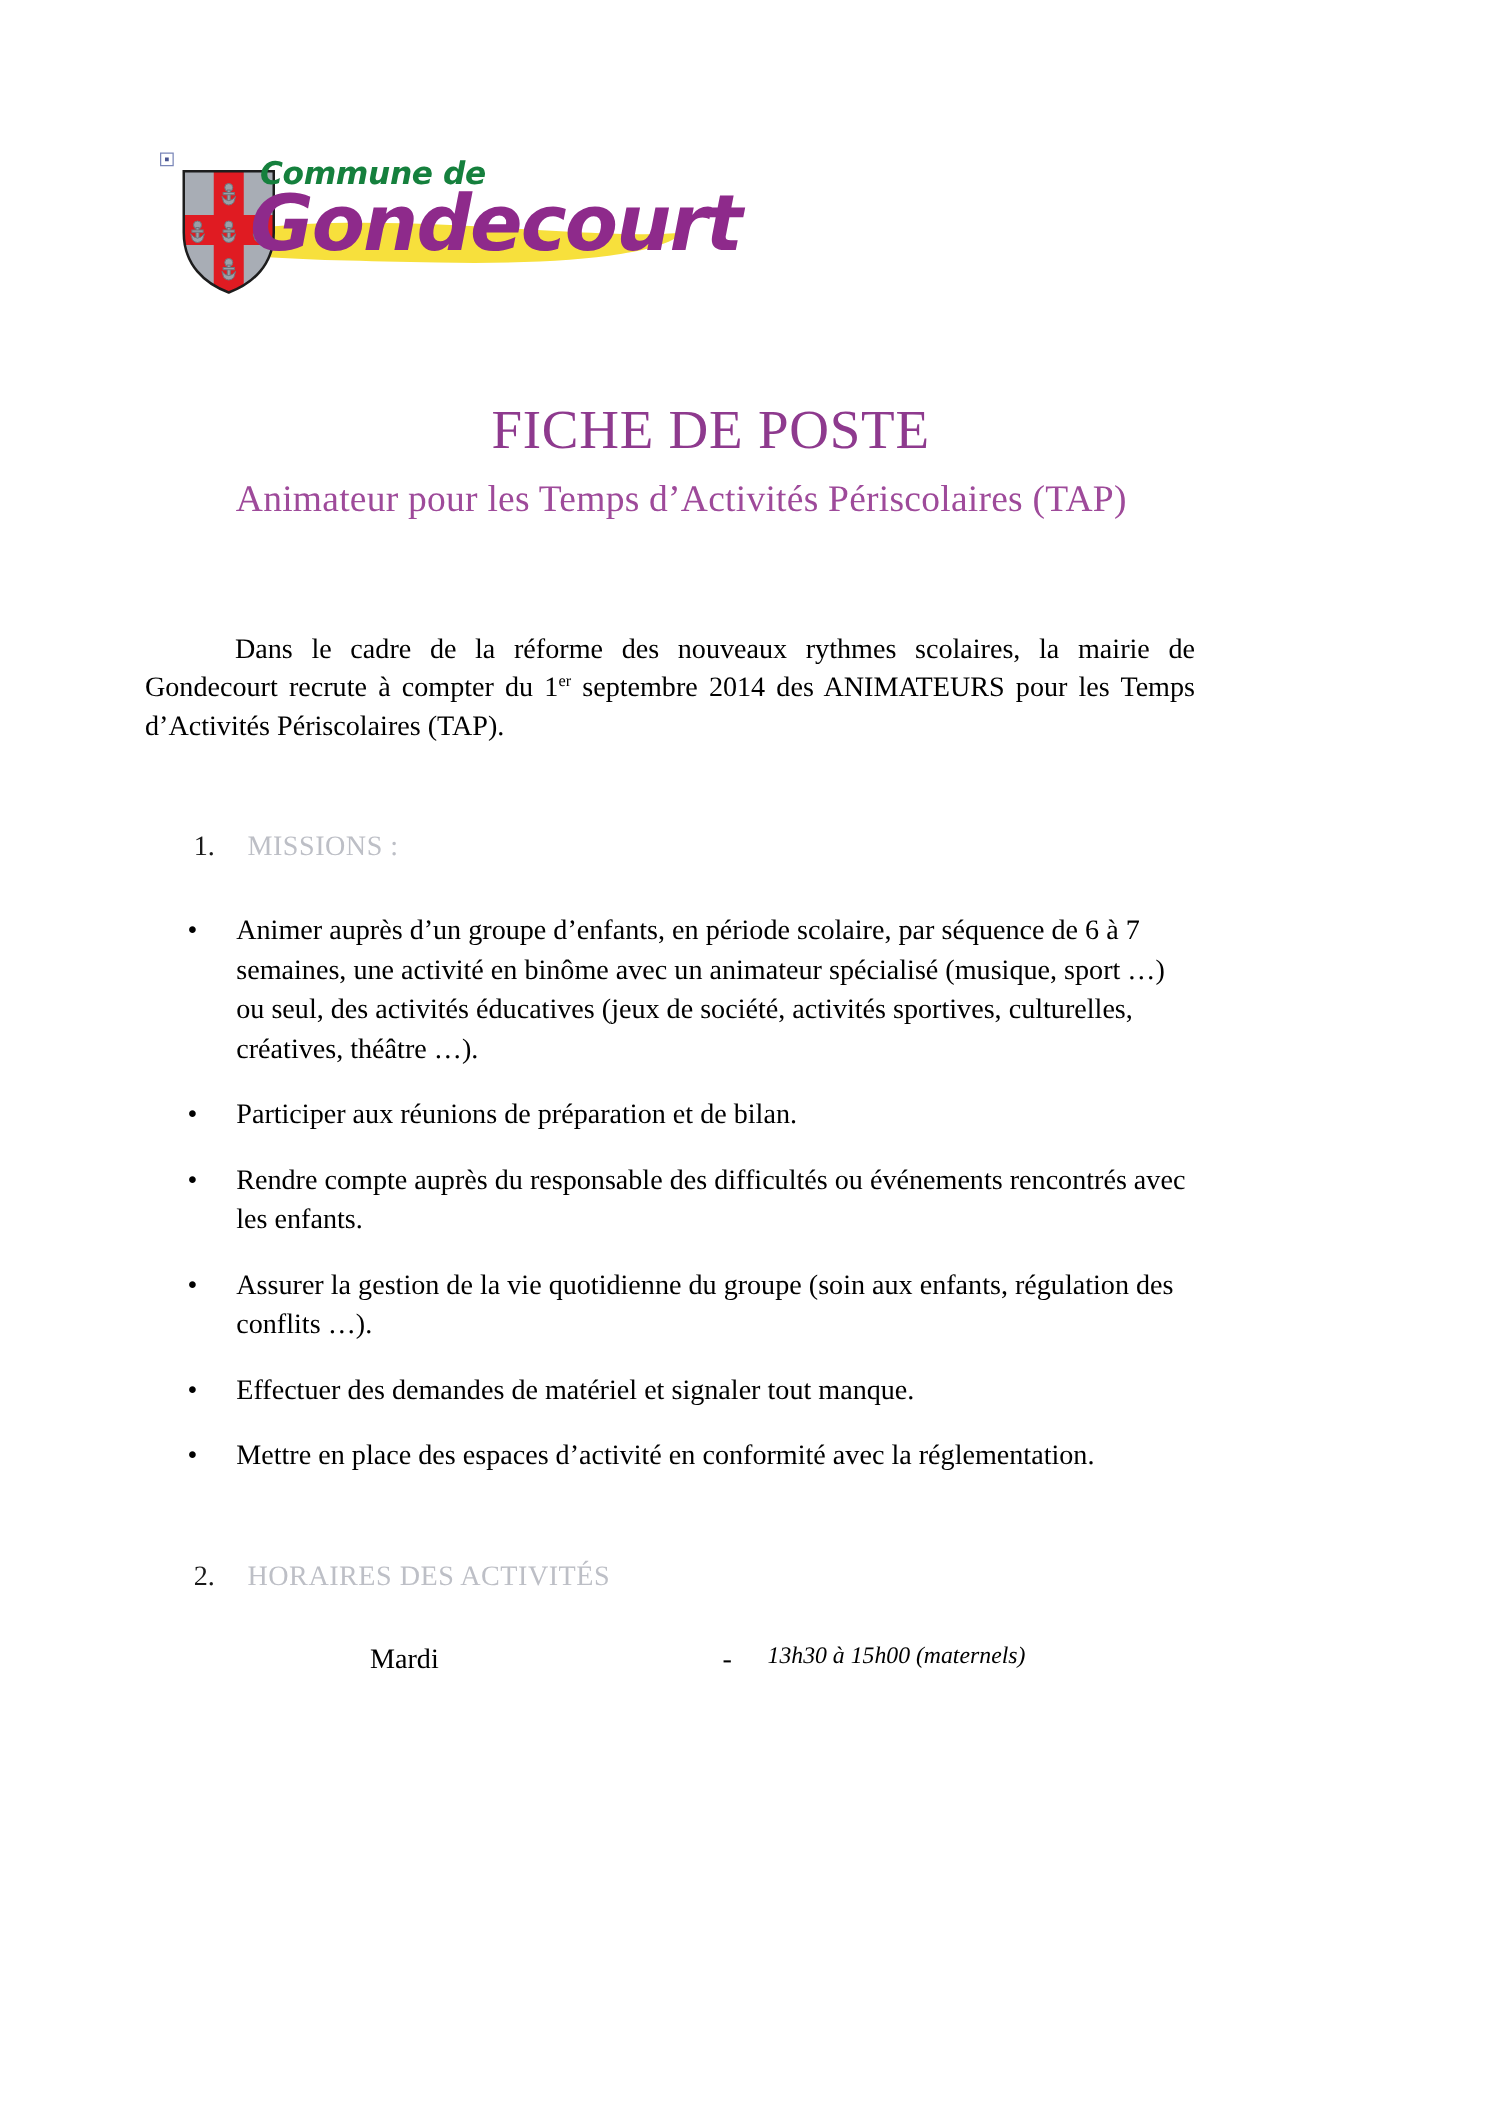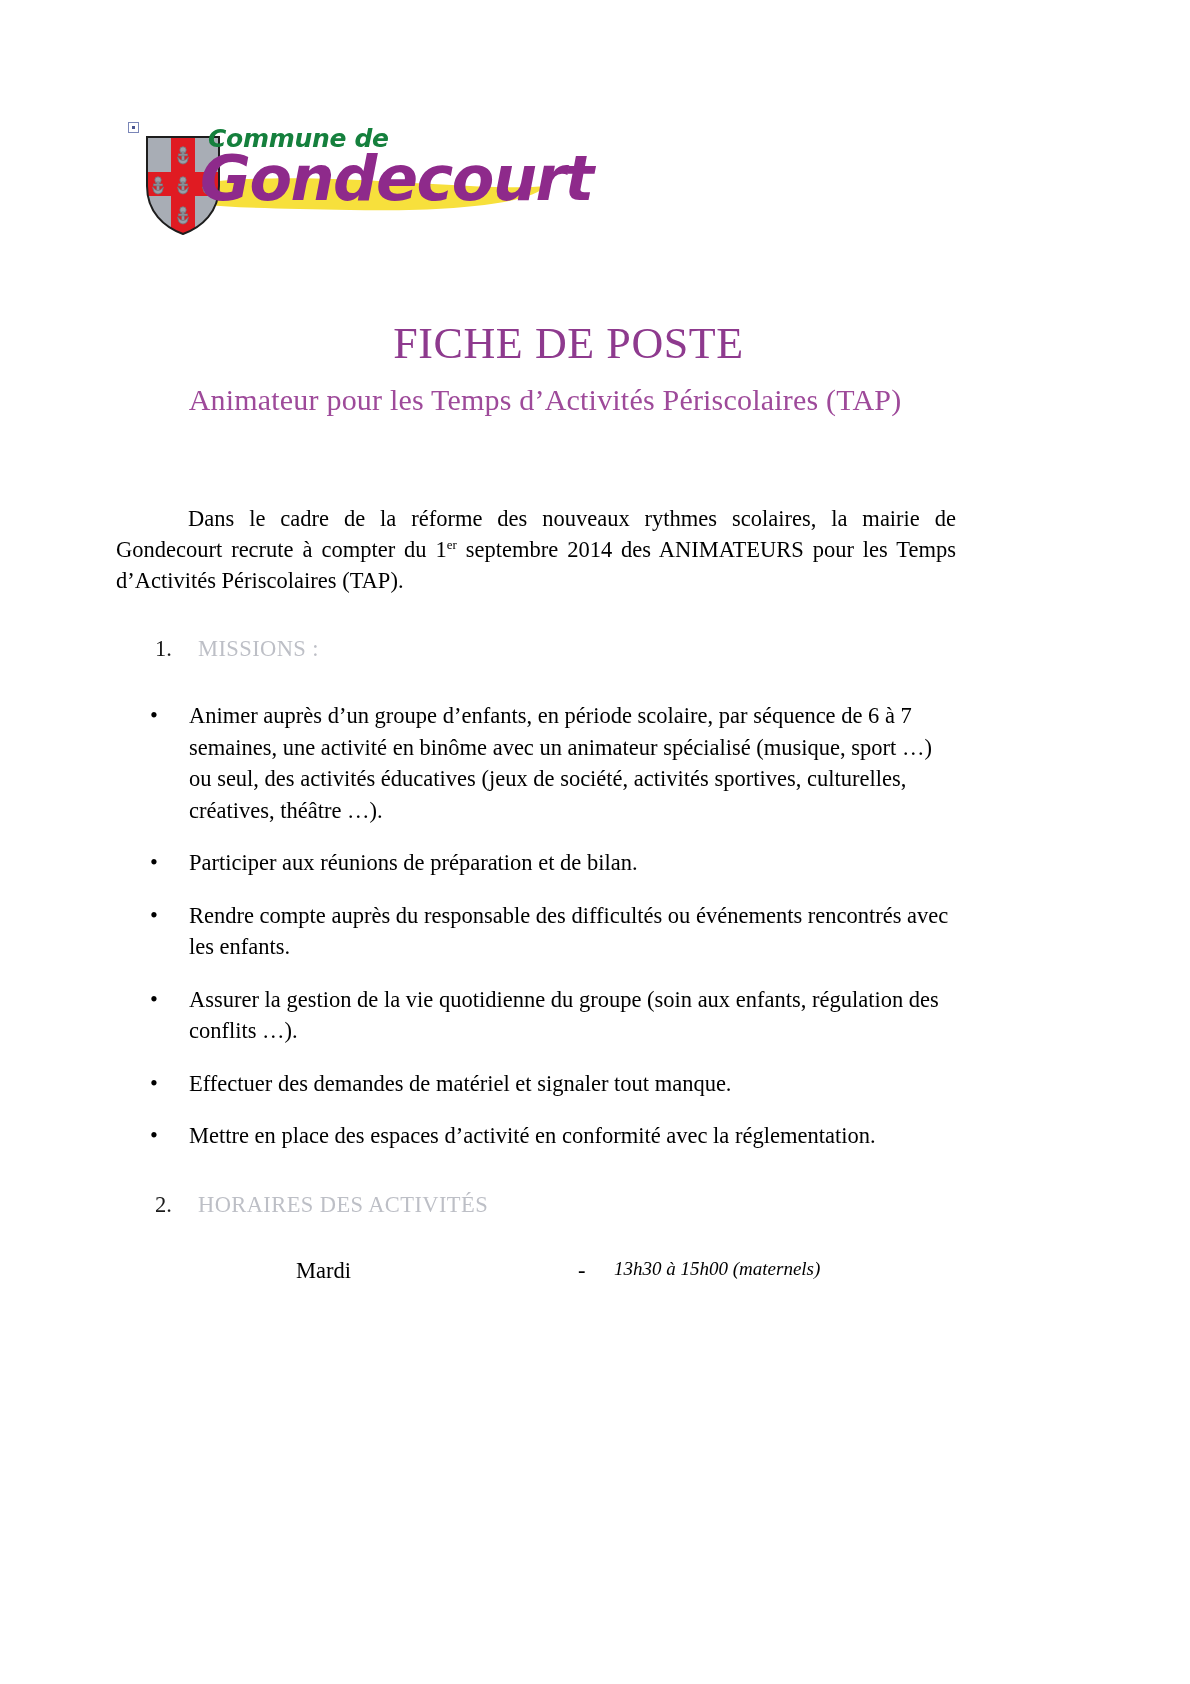--- a/index.html
+++ b/index.html
@@ -138,20 +138,21 @@
   .section-num {
     width: 43px;
     flex: 0 0 43px;
     font-size: 22.5px;
     color: #1a1a1a;
   }
   .section-title {
     font-size: 22.5px;
     color: #bdbfc6;
     letter-spacing: 0.4px;
+    margin-top: 28px;
   }
 
   
   .bullets {
     margin: 38px 0 0 0;
     padding: 0;
     list-style: none;
   }
   .bullets li {
     position: relative;

